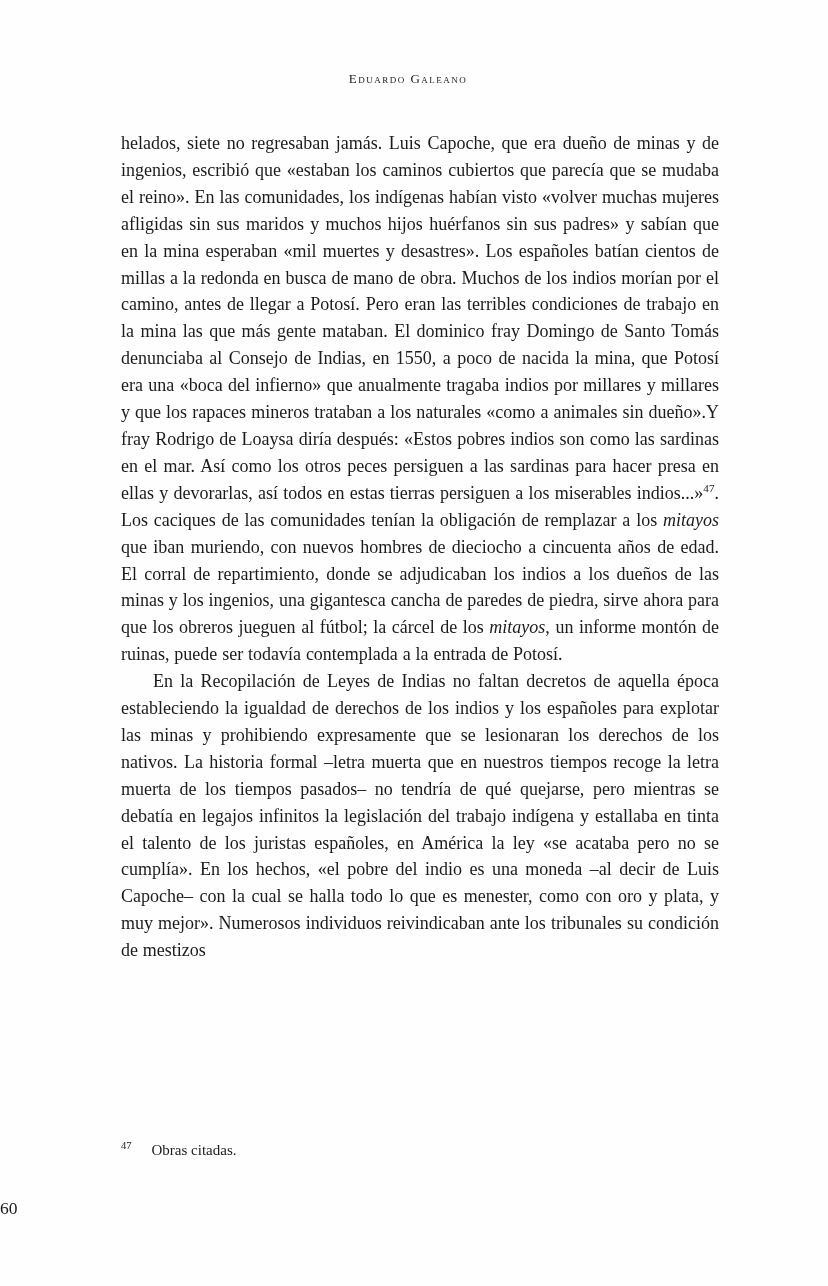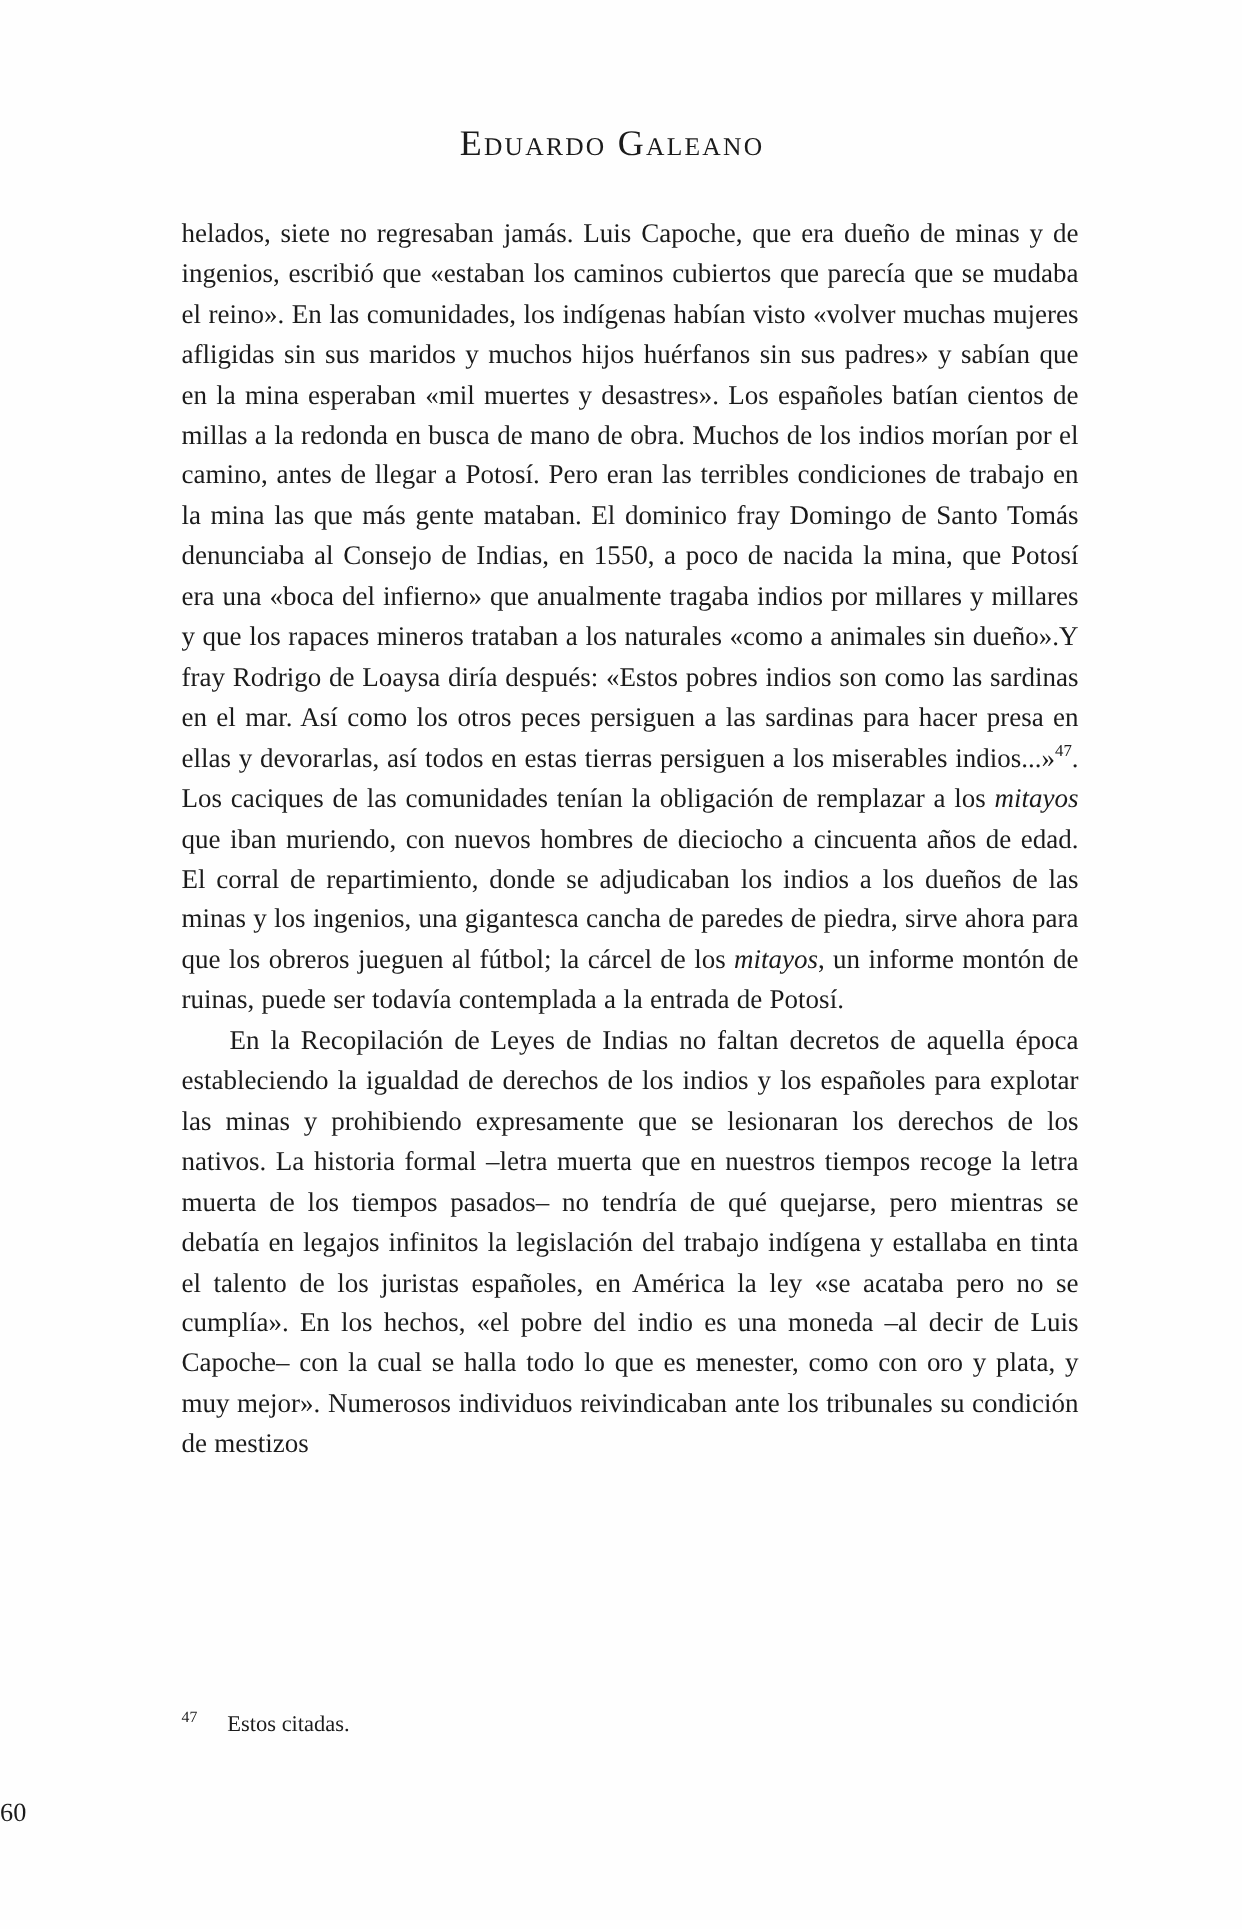--- a/index.html
+++ b/index.html
@@ -20,37 +20,35 @@
     inset: 0;
     background: #fefefe;
   }
   .running-head {
     position: absolute;
     top: 71px;
     left: 0;
     right: 12px;
     text-align: center;
     font-variant: small-caps;
-    font-size: 24px;
+    font-size: 13px;
     letter-spacing: 1.5px;
     color: #1b1b1b;
-    margin-top: 12px;
   }
   .body-text {
     position: absolute;
     left: 121px;
     width: 598px;
     top: 130px;
     font-size: 18px;
     line-height: 26.9px;
     text-align: justify;
     hyphens: auto;
     -webkit-hyphens: auto;
     word-spacing: 0.02em;
-    margin-top: 12px;
   }
   .body-text p {
     margin: 0;
     padding: 0;
   }
   .body-text p.indent {
     text-indent: 32px;
   }
   .body-text em {
     font-style: italic;
@@ -88,18 +86,18 @@
 <div class="page">
 
   <div class="running-head">Eduardo Galeano</div>
 
   <div class="body-text" id="body-text-container">
       <p><span>helados, siete no regresaban jamás. Luis Capoche, que era dueño de minas y de ingenios, escribió que «estaban los caminos cubiertos que parecía que se mudaba el reino». En las comunidades, los indígenas habían visto «volver muchas mujeres afligidas sin sus maridos y muchos hijos huérfanos sin sus padres» y sabían que en la mina esperaban «mil muertes y desastres». Los españoles batían cientos de millas a la redonda en busca de mano de obra. Muchos de los indios morían por el camino, antes de llegar a Potosí. Pero eran las terribles condiciones de trabajo en la mina las que más gente mataban. El dominico fray Domingo de Santo Tomás denunciaba al Consejo de Indias, en 1550, a poco de nacida la mina, que Potosí era una «boca del infierno» que anualmente tragaba indios por millares y millares y que los rapaces mineros trataban a los naturales «como a animales sin dueño».Y fray Rodrigo de Loaysa diría después: «Estos pobres indios son como las sardinas en el mar. Así como los otros peces persiguen a las sardinas para hacer presa en ellas y devorarlas, así todos en estas tierras persiguen a los miserables indios...»</span><sup>47</sup><span>. Los caciques de las comunidades tenían la obligación de remplazar a los </span><em>mitayos</em><span> que iban muriendo, con nuevos hombres de dieciocho a cincuenta años de edad. El corral de repartimiento, donde se adjudicaban los indios a los dueños de las minas y los ingenios, una gigantesca cancha de paredes de piedra, sirve ahora para que los obreros jueguen al fútbol; la cárcel de los </span><em>mitayos</em><span>, un informe montón de ruinas, puede ser todavía contemplada a la entrada de Potosí.</span></p>
       <p class="indent"><span>En la Recopilación de Leyes de Indias no faltan decretos de aquella época estableciendo la igualdad de derechos de los indios y los españoles para explotar las minas y prohibiendo expresamente que se lesionaran los derechos de los nativos. La historia formal –letra muerta que en nuestros tiempos recoge la letra muerta de los tiempos pasados– no tendría de qué quejarse, pero mientras se debatía en legajos infinitos la legislación del trabajo indígena y estallaba en tinta el talento de los juristas españoles, en América la ley «se acataba pero no se cumplía». En los hechos, «el pobre del indio es una moneda –al decir de Luis Capoche– con la cual se halla todo lo que es menester, como con oro y plata, y muy mejor». Numerosos individuos reivindicaban ante los tribunales su condición de mestizos</span></p>
     </div>
 
   <div class="footnote">
-    <span class="fn-num">47</span><span>Estos citadas.</span>
+    <span class="fn-num">47</span><span>Obras citadas.</span>
   </div>
 
   <div class="page-number">60</div>
 
 </div>
 
 </body></html>

